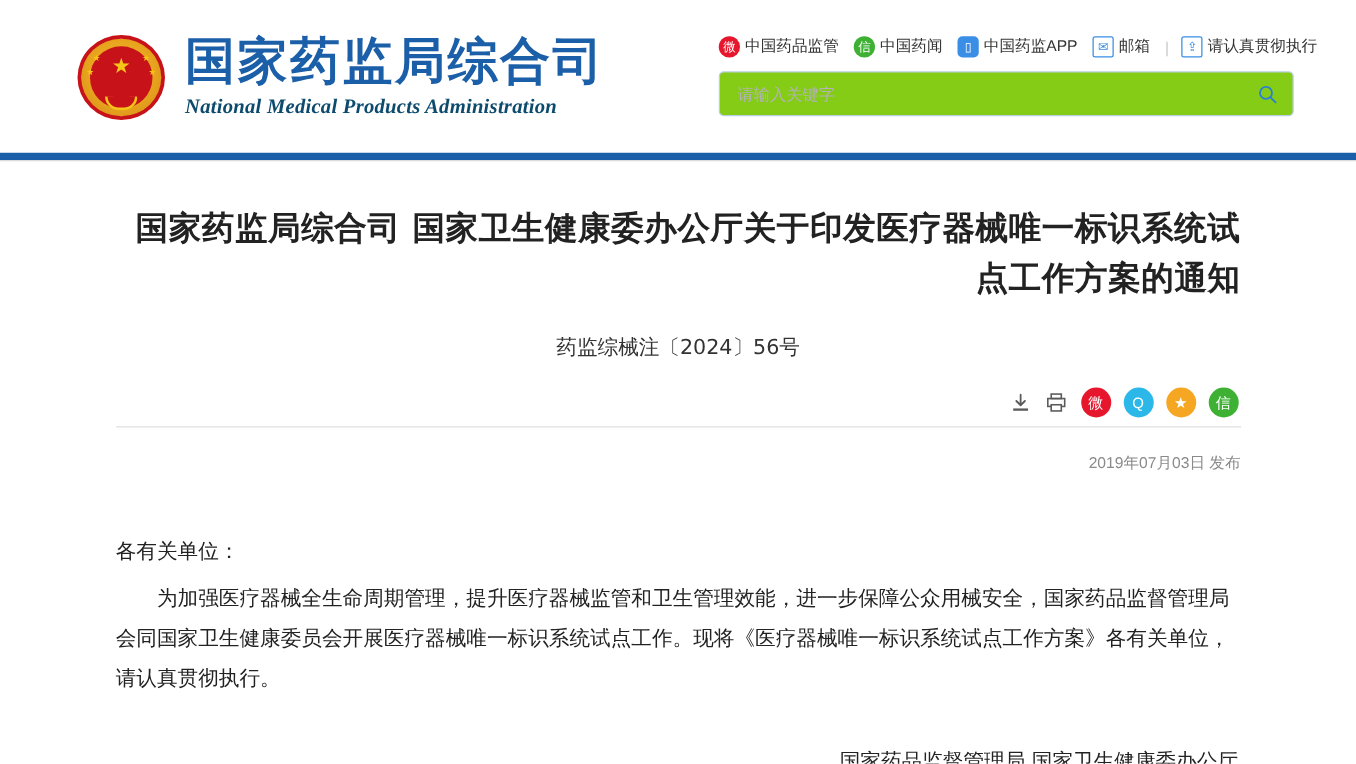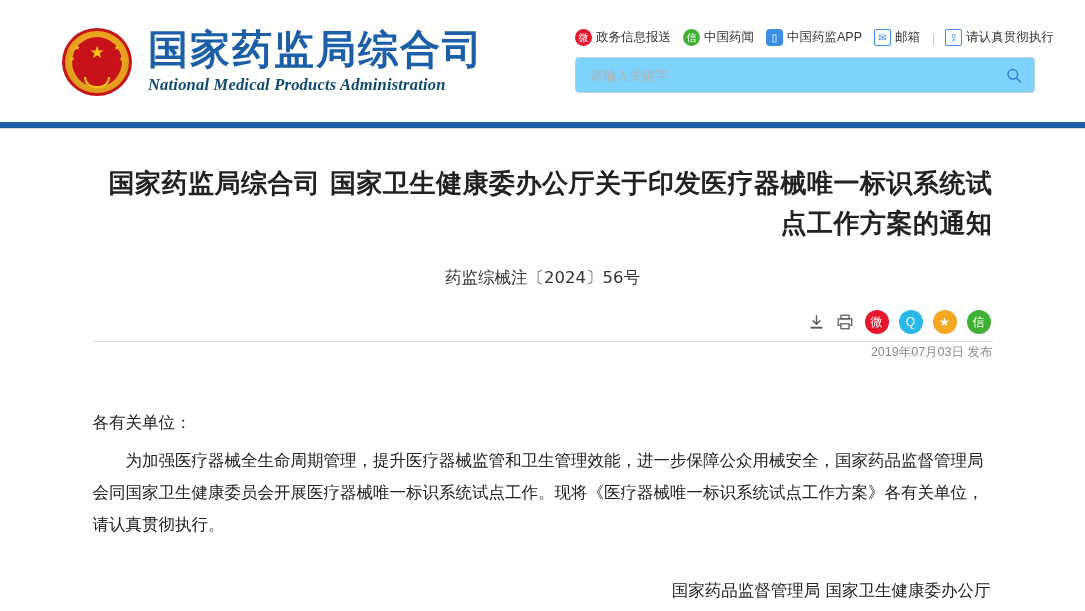--- a/index.html
+++ b/index.html
@@ -130,21 +130,21 @@
   .qi.app { background: #3a8ee6; border-radius: 4px; }
   .qi.mail { background: #ffffff; color: #3a8ee6; border: 1.4px solid #3a8ee6; border-radius: 2px; }
   .qi.gov { background: #ffffff; color: #3a8ee6; border: 1.4px solid #3a8ee6; border-radius: 2px; }
   .ql-sep { color: #c9c9c9; margin: 0 10px 0 0; }
 
   .searchbar {
     width: 460px;
     height: 36px;
     border: 1px solid #b9cfe4;
     border-radius: 4px;
-    background: #7dd3fc;
+    background: #84cc16;
     display: flex;
     align-items: center;
     padding: 0 6px 0 12px;
   }
   .searchbar input {
     flex: 1 1 auto;
     border: none;
     outline: none;
     font-size: 13px;
     color: #333;
@@ -220,21 +220,21 @@
     margin-left: 2px;
   }
   .share-weibo { background: #e6162d; }
   .share-qzone { background: #2bb8e8; }
   .share-star  { background: #f5a623; }
   .share-wechat{ background: #3eb135; }
 
   .meta-rule {
     border-top: 1px solid #e0e0e0;
     margin-top: 6px;
-    padding-top: 2px;
+    padding-top: 20px;
     text-align: right;
     font-size: 12.5px;
     color: #8a8a8a;
   }
 
   .body {
     margin-top: 46px;
     font-family: "DejaVu Sans", "Liberation Sans", sans-serif;
     font-size: 16.5px;
     color: #222;
@@ -272,21 +272,21 @@
     <div class="titles">
       <div class="title-cn">国家药监局综合司</div>
       <div class="title-en">National Medical Products Administration</div>
     </div>
 
     <div class="header-right">
 
       <div class="quicklinks">
         <div class="ql">
           <span class="qi weibo">微</span>
-          <span>政务信息报送</span>
+          <span>中国药品监管</span>
         </div>
         <div class="ql">
           <span class="qi wechat-green">信</span>
           <span>中国药闻</span>
         </div>
         <div class="ql">
           <span class="qi app">▯</span>
           <span>中国药监APP</span>
         </div>
         <div class="ql">

